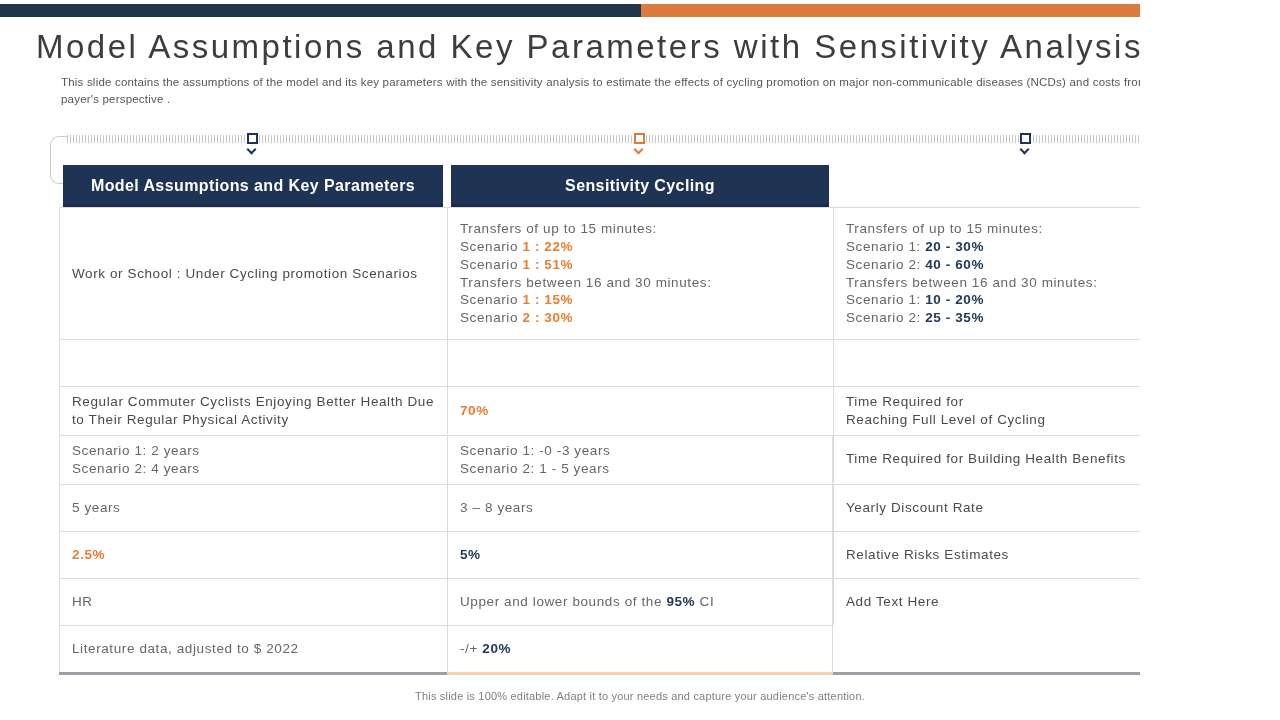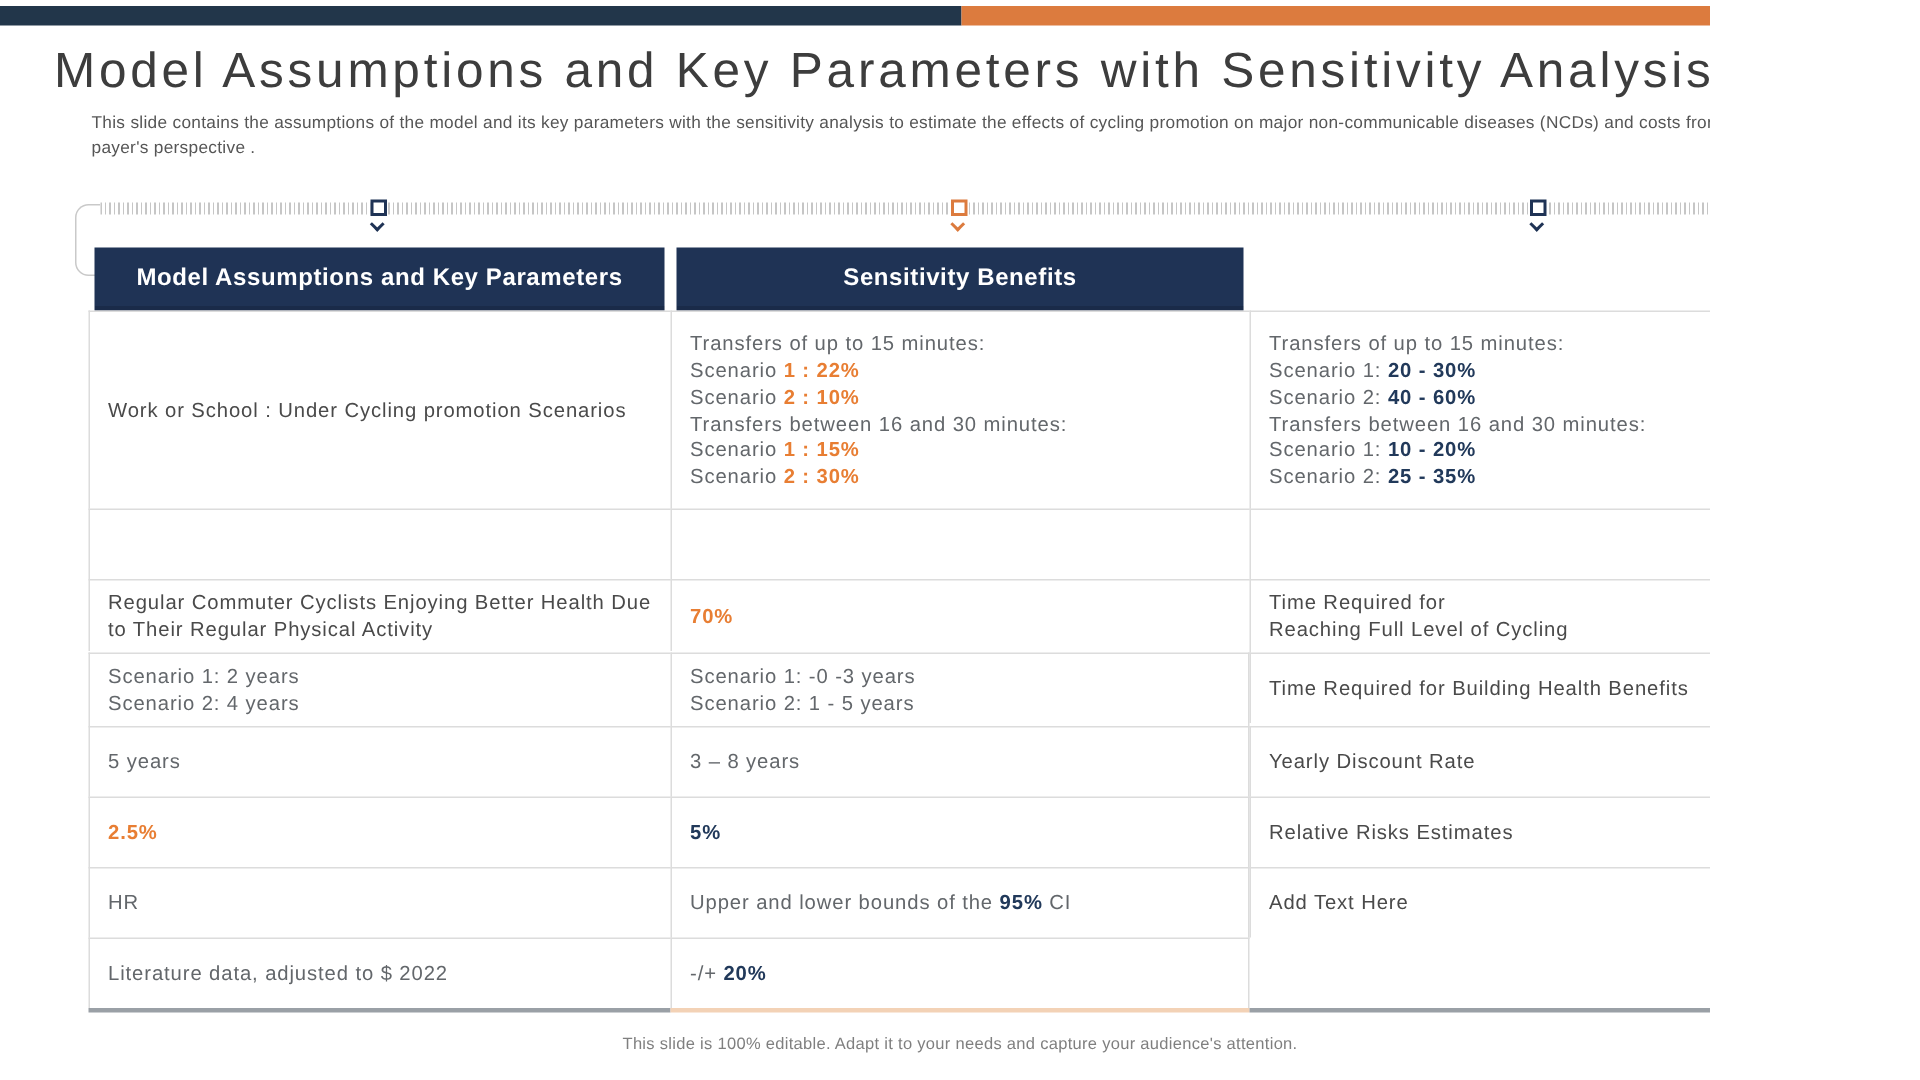--- a/index.html
+++ b/index.html
@@ -82,29 +82,29 @@
       <div class="tl-chevron" style="left: 248px;"></div>
       <div class="tl-square orange" style="left: 634px;"></div>
       <div class="tl-chevron orange" style="left: 635px;"></div>
       <div class="tl-square" style="left: 1020px;"></div>
       <div class="tl-chevron" style="left: 1021px;"></div>
     </div>
 
   <div class="table">
     <div class="thead">
       <div class="hcell navy">Model Assumptions and Key Parameters</div>
-      <div class="hcell navy">Sensitivity Benefits</div>
+      <div class="hcell navy">Sensitivity Cycling</div>
     </div>
     <div class="tbody" id="table-body">
         <div class="cell label-cell col-1 row-1">Work or School : Under Cycling promotion Scenarios</div>
         <div class="cell col-2 row-1">
           <div>
             <span class="line"><span>Transfers of up to 15 minutes:</span></span>
             <span class="line"><span>Scenario </span><span class="seg-accent">1 : 22%</span></span>
-            <span class="line"><span>Scenario </span><span class="seg-accent">2 : 10%</span></span>
+            <span class="line"><span>Scenario </span><span class="seg-accent">1 : 51%</span></span>
             <span class="line"><span>Transfers between 16 and 30 minutes:</span></span>
             <span class="line"><span>Scenario </span><span class="seg-accent">1 : 15%</span></span>
             <span class="line"><span>Scenario </span><span class="seg-accent">2 : 30%</span></span>
           </div>
         </div>
         <div class="cell col-3 row-1">
           <div>
             <span class="line"><span>Transfers of up to 15 minutes:</span></span>
             <span class="line"><span>Scenario 1: </span><span class="seg-navy">20 - 30%</span></span>
             <span class="line"><span>Scenario 2: </span><span class="seg-navy">40 - 60%</span></span>

